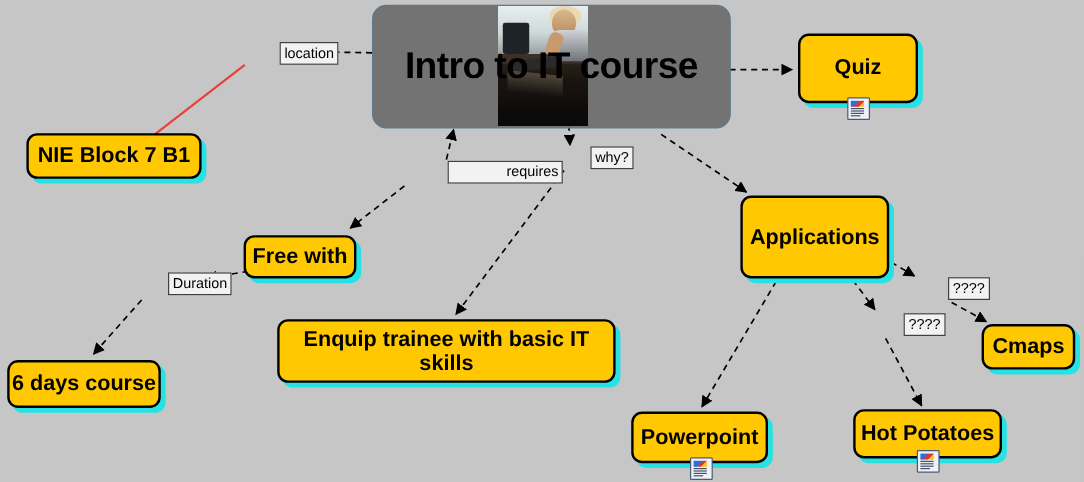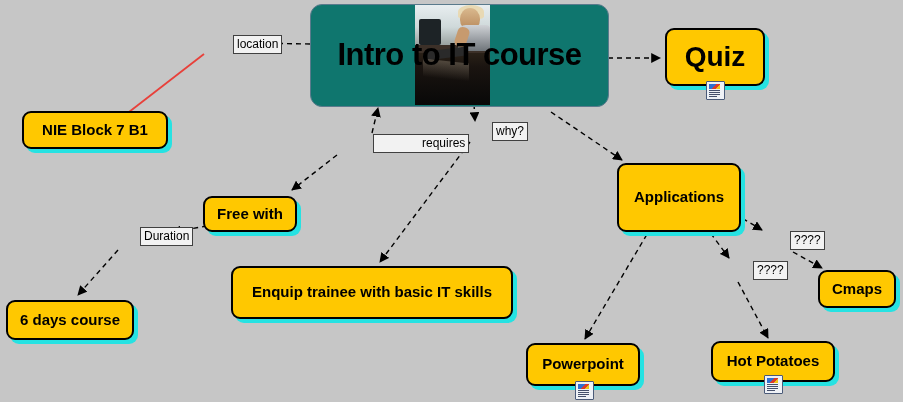--- a/index.html
+++ b/index.html
@@ -29,35 +29,35 @@
     box-sizing: border-box;
     display: flex;
     align-items: center;
     justify-content: center;
     text-align: center;
     border: 2px solid #000;
     border-radius: 9px;
     background: #ffc800;
     color: #000;
     font-weight: bold;
-    font-size: 15px;
+    font-size: 18px;
     line-height: 1.1;
     box-shadow: 4px 4px 0 0 #26e2e2;
     z-index: 5;
   }
   .node.root {
-    background: #0f766e;
+    background: #737373;
     border: 1px solid #5a7a8c;
     border-radius: 12px;
     box-shadow: none;
     font-size: 31px;
     font-weight: bold;
     letter-spacing: -0.5px;
   }
-  .node.big { font-size: 28px; align-items: center; }
+  .node.big { font-size: 18px; align-items: center; }
   .node .label { position: relative; z-index: 3; }
 
   
   .root-photo {
     position: absolute;
     left: 104px;
     top: 0px;
     width: 75px;
     height: 100px;
     z-index: 1;

